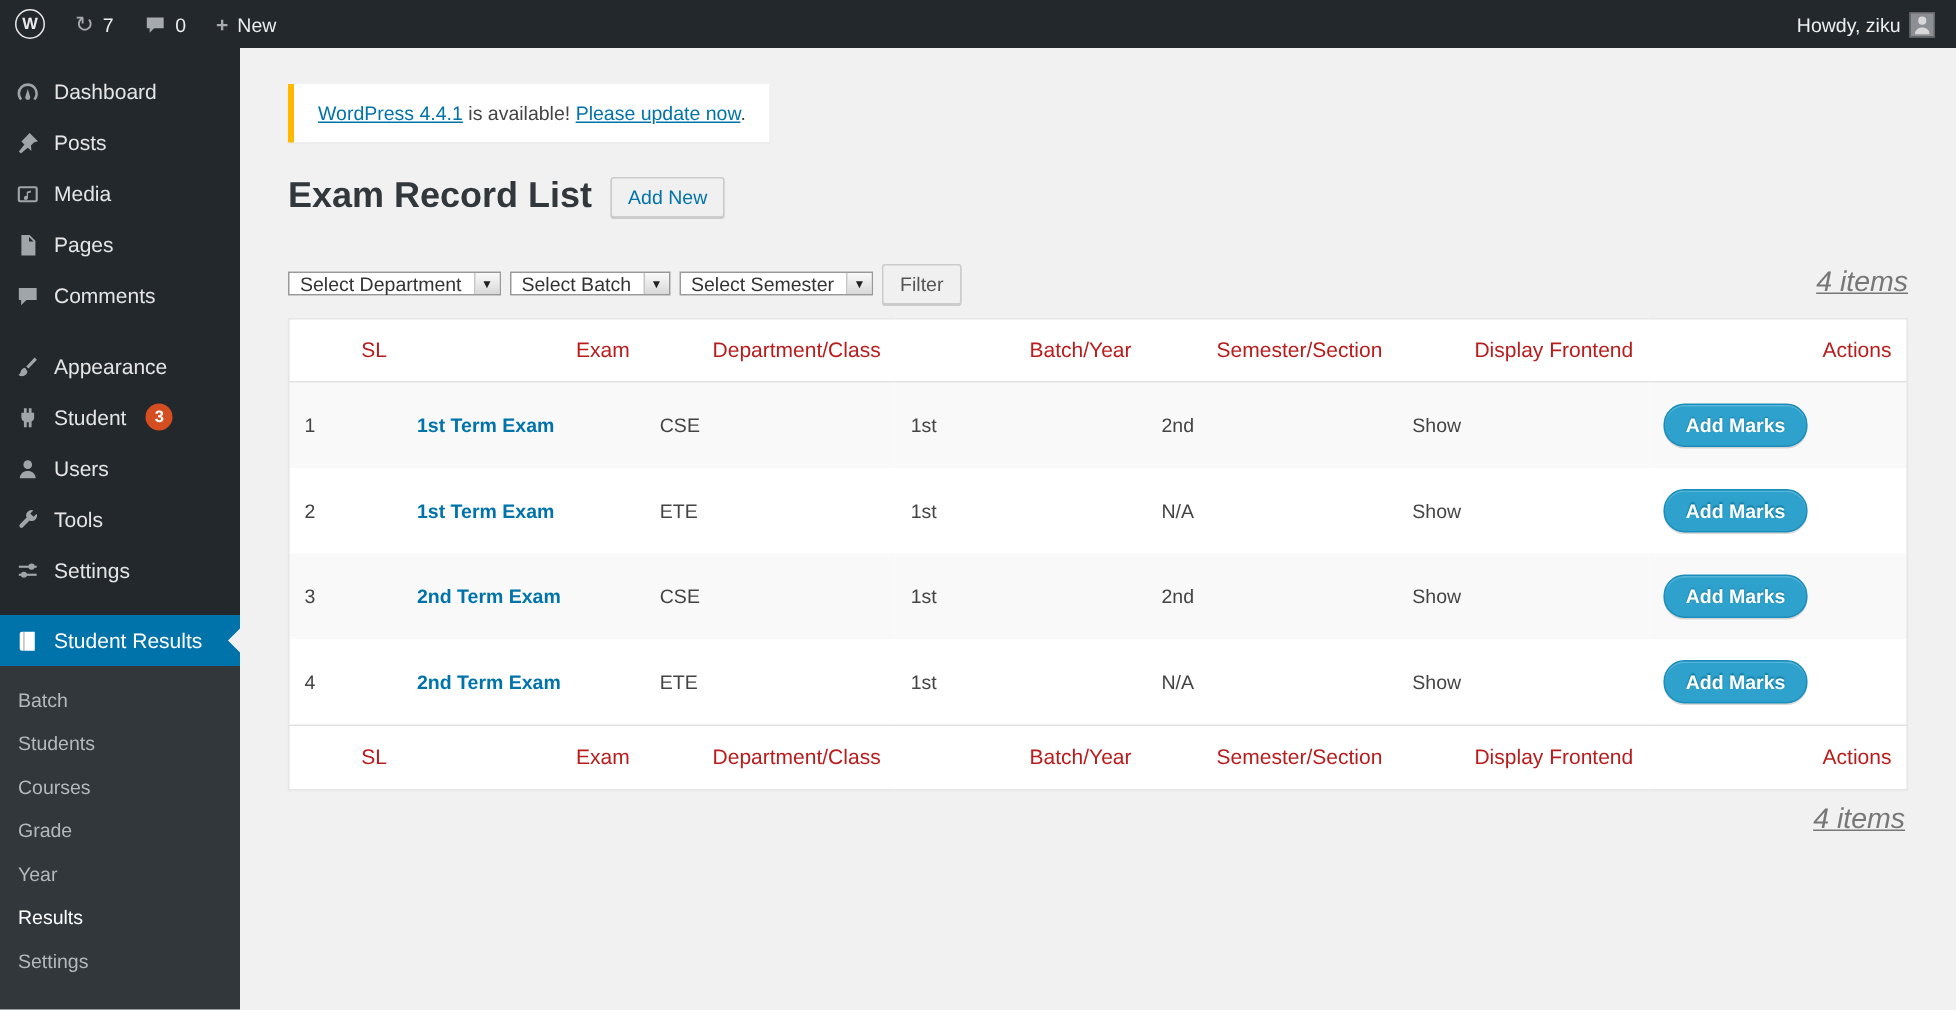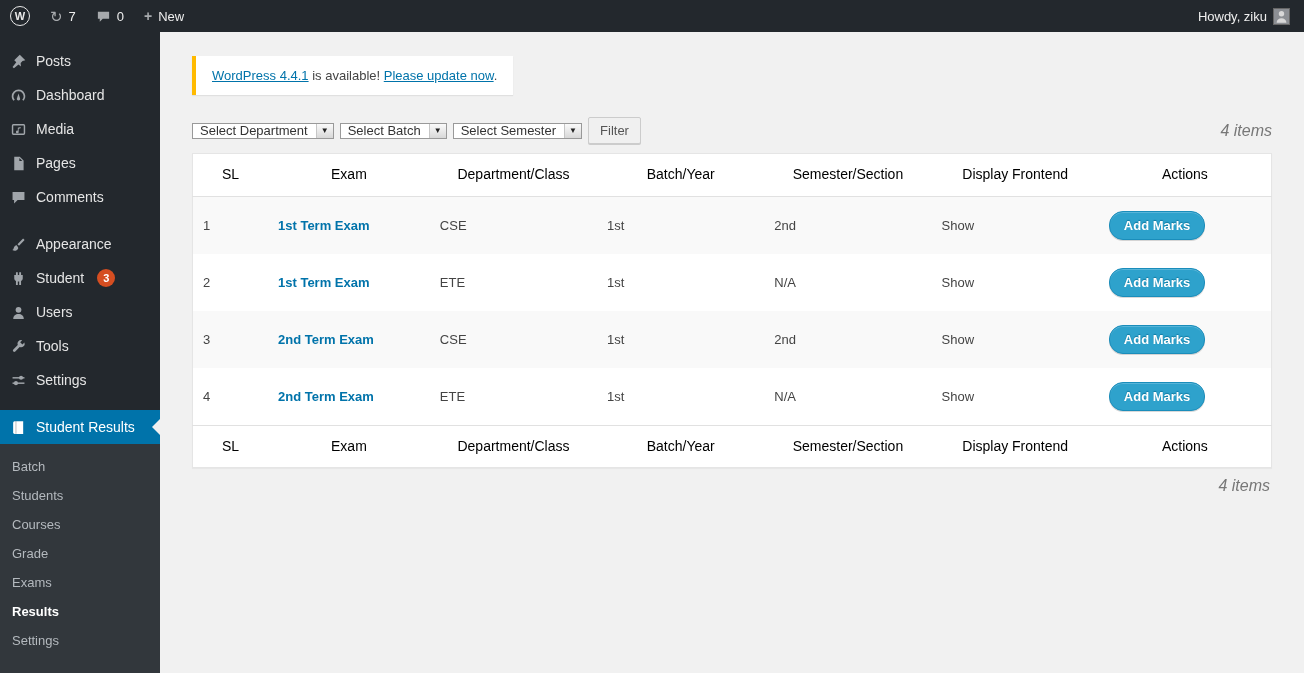--- a/index.html
+++ b/index.html
@@ -62,21 +62,21 @@
   }
   .badge {
     display:inline-block; min-width:18px; height:18px; line-height:18px;
     background:#d54e21; color:#fff; border-radius:50%;
     font-size:11px; text-align:center; margin-left:7px; font-weight:bold;
   }
   .submenu { background:#32373c; padding:8px 0 40px; }
   .submenu-item {
     padding:7px 12px; font-size:13px; color:#b4b9be; cursor:pointer;
   }
-  .submenu-item.current { color:#fff; font-weight:bold; }
+  .submenu-item.current { color:#fff; font-weight:normal; }
 
   
   .content { flex:1; padding:24px 32px 0; overflow:hidden; }
 
   .notice {
     display:inline-block; background:#fff;
     border-left:4px solid #ffba00;
     box-shadow:0 1px 1px rgba(0,0,0,.07);
     padding:12px 16px; margin:0 0 22px; font-size:13px; color:#444;
   }
@@ -97,30 +97,30 @@
     display:inline-flex; align-items:stretch; background:#fff;
     border:1px solid #999; height:16px; font-size:13px; color:#333; cursor:pointer;
   }
   .select-label { display:flex; align-items:center; padding:0 8px 0 7px; }
   .caret-box {
     width:17px; border-left:1px solid #c6c6c6;
     background:linear-gradient(#fafafa,#d8d8d8);
     display:flex; align-items:center; justify-content:center;
     font-size:8px; color:#222;
   }
-  .items-count { margin-left:auto; font-style:italic; color:#777; font-size:16px; }
+  .items-count { margin-left:auto; font-style:italic; color:#777; font-size:19px;text-decoration:underline; }
   .items-count.bottom { display:block; text-align:right; margin:9px 2px 0; }
 
   
   table.list-table {
     width:100%; border-collapse:collapse; background:#fff;
     border:1px solid #e5e5e5; box-shadow:0 1px 1px rgba(0,0,0,.04);
   }
   .list-table th {
-    text-align:center; font-weight:400; font-size:14px; color:#000000;
+    text-align:right; font-weight:400; font-size:14px; color:#b91c1c;
     padding:11px 10px; line-height:1.4;
   }
   .list-table thead th { border-bottom:1px solid #e1e1e1; }
   .list-table tfoot th { border-top:1px solid #e1e1e1; }
   .list-table tbody td {
     padding:14px 10px; font-size:13px; color:#444; vertical-align:middle;
   }
   .list-table tbody tr:nth-child(odd) { background:#f9f9f9; }
   .exam-link { color:#0073aa; font-weight:bold; }
   .btn-primary {
@@ -169,33 +169,33 @@
   </div>
 </div>
 
 <div class="layout">
 
   <div class="sidebar">
 
     <div class="menu-item">
       <span class="menu-icon">
         <svg viewBox="0 0 20 20" width="17" height="17">
+            <path fill="currentColor" d="M10 3a8 8 0 0 0-8 8c0 2 .8 3.9 2.1 5.3l1.5-1.3A6 6 0 0 1 4 11a6 6 0 0 1 12 0c0 1.6-.6 3-1.6 4l1.5 1.3A8 8 0 0 0 10 3zm0 4.5-1.8 5.6a2 2 0 1 0 3.6 0z"></path>
+          </svg>
+      </span>
+      <span class="menu-label">Dashboard</span>
+    </div>
+
+    <div class="menu-item">
+      <span class="menu-icon">
+        <svg viewBox="0 0 20 20" width="17" height="17">
             <path fill="currentColor" d="M11.5 2 18 8.5 l-3.2 1 -2.3 2.3 .4 4.2 -2.9-2.4 L4.6 18 3 16.4 7.4 11 5 8.6 l2.3-2.3 z"></path>
           </svg>
       </span>
       <span class="menu-label">Posts</span>
-    </div>
-
-    <div class="menu-item">
-      <span class="menu-icon">
-        <svg viewBox="0 0 20 20" width="17" height="17">
-            <path fill="currentColor" d="M10 3a8 8 0 0 0-8 8c0 2 .8 3.9 2.1 5.3l1.5-1.3A6 6 0 0 1 4 11a6 6 0 0 1 12 0c0 1.6-.6 3-1.6 4l1.5 1.3A8 8 0 0 0 10 3zm0 4.5-1.8 5.6a2 2 0 1 0 3.6 0z"></path>
-          </svg>
-      </span>
-      <span class="menu-label">Dashboard</span>
     </div>
 
     <div class="menu-item">
       <span class="menu-icon">
         <svg viewBox="0 0 20 20" width="17" height="17">
             <rect x="3" y="4.5" width="14" height="11" rx="1" fill="none" stroke="currentColor" stroke-width="1.7"></rect>
             <path fill="currentColor" d="M9.2 8 v3.4 a1.6 1.6 0 1 0 1 1.4 V9.2 l2.3-.6 V7 z"></path>
           </svg>
       </span>
       <span class="menu-label">Media</span>
@@ -283,32 +283,36 @@
           </svg>
       </span>
       <span class="menu-label">Student Results</span>
     </div>
 
     <div class="submenu">
       <div class="submenu-item">Batch</div>
       <div class="submenu-item">Students</div>
       <div class="submenu-item">Courses</div>
       <div class="submenu-item">Grade</div>
-      <div class="submenu-item">Exams</div>
+      <div class="submenu-item">Year</div>
       <div class="submenu-item current">Results</div>
       <div class="submenu-item">Settings</div>
     </div>
   </div>
 
   <div class="content">
 
     <div class="notice">
       <a>WordPress 4.4.1</a><span> is available! </span><a>Please update now</a><span>.</span>
     </div>
 
+    <div class="title-row">
+      <h1 class="page-title">Exam Record List</h1>
+      <button class="btn-secondary">Add New</button>
+    </div>
 
     <div class="filter-row">
       <div class="select">
         <span class="select-label">Select Department</span>
         <span class="caret-box">
             <span>▼</span>
           </span>
       </div>
       <div class="select">
         <span class="select-label">Select Batch</span>

